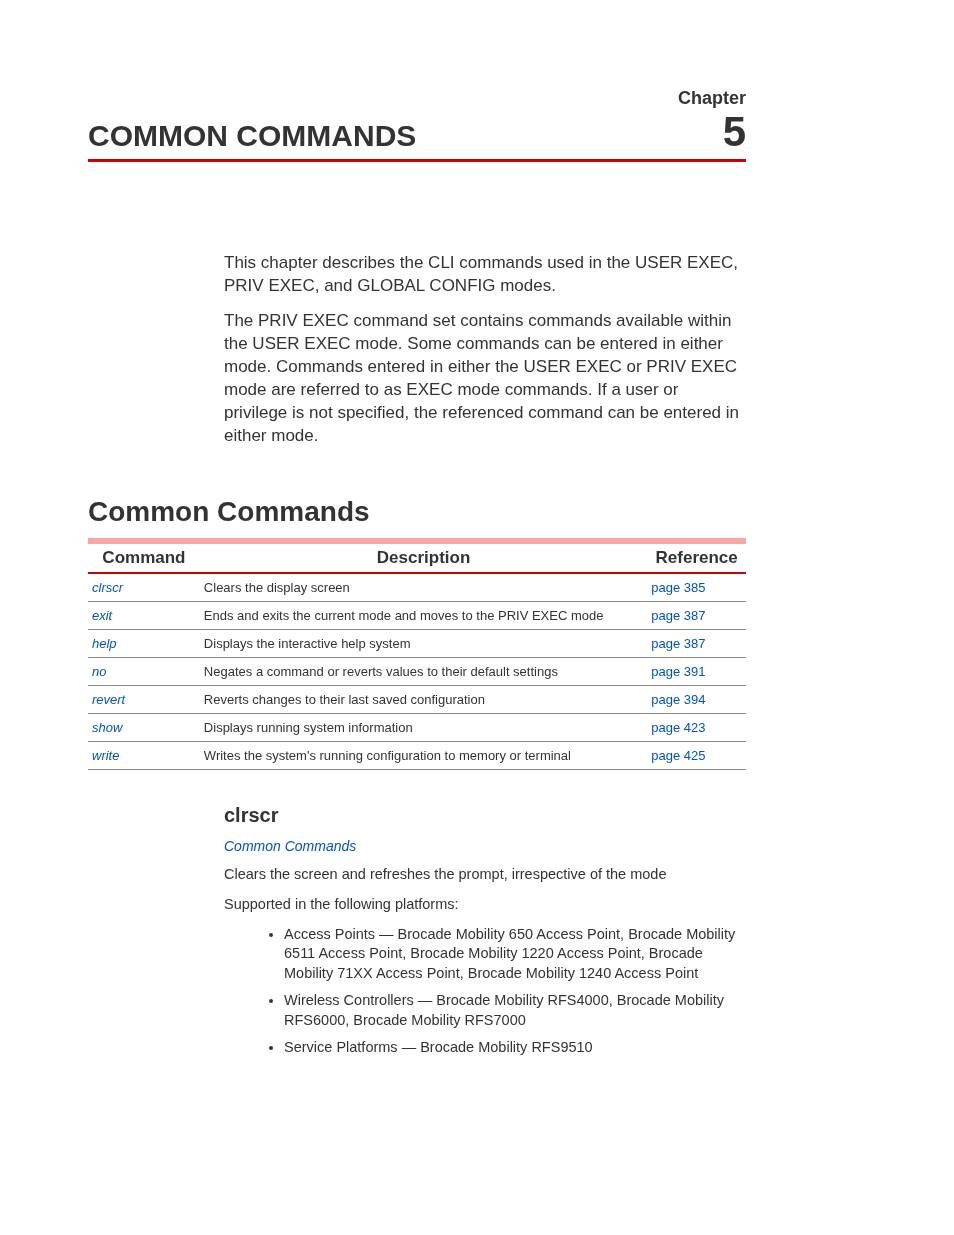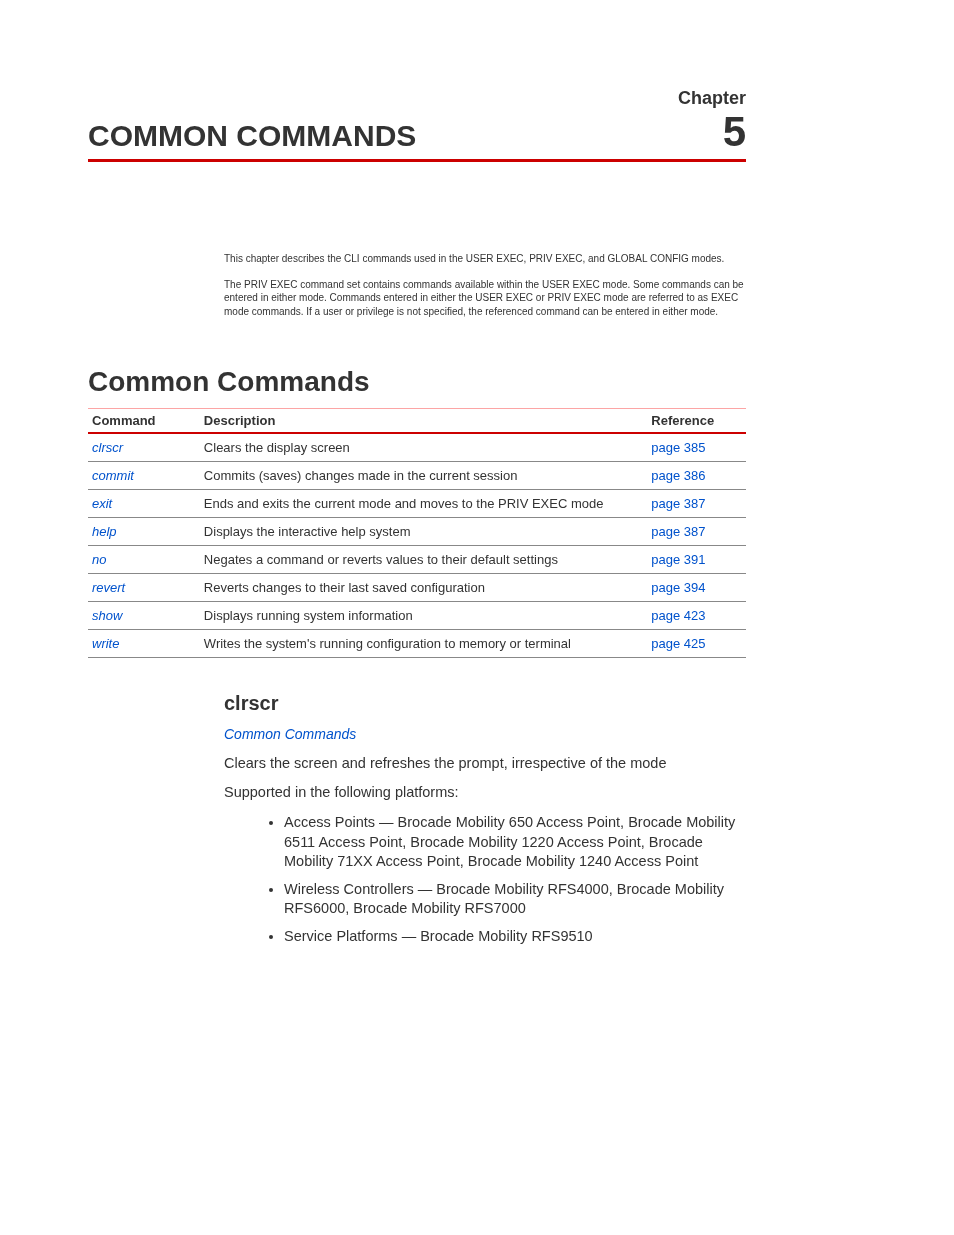--- a/index.html
+++ b/index.html
@@ -40,21 +40,21 @@
     letter-spacing: 0px;
   }
   .chapter-number {
     font-family: Arial, sans-serif;
     font-weight: bold;
     font-size: 42px;
     line-height: 1;
   }
   .body-text {
     margin-left: 136px;
-    font-size: 10px;
+    font-size: 17px;
     line-height: 1.35;
   }
   .body-text p {
     margin: 0 0 12px 0;
   }
   h2.section {
     font-family: "Arial Narrow", Arial, sans-serif;
     font-stretch: condensed;
     font-weight: bold;
     font-size: 28px;
@@ -68,26 +68,26 @@
     font-weight: bold;
     font-family: Arial, sans-serif;
     margin-right: 32px;
   }
   table.cmd {
     width: 100%;
     border-collapse: collapse;
     font-size: 13px;
   }
   table.cmd thead th {
-    text-align: left;
-    font-family: "Arial Narrow", Arial, sans-serif;
-    font-stretch: condensed;
-    font-weight: bold;
-    font-size: 13px;
-    border-top: 1px solid #fca5a5;
+    text-align: center;
+    font-family: "Arial Narrow", Arial, sans-serif;
+    font-stretch: condensed;
+    font-weight: bold;
+    font-size: 17px;
+    border-top: 6px solid #fca5a5;
     border-bottom: 2px solid #c00;
     padding: 4px 4px;
   }
   table.cmd tbody td {
     border-bottom: 1px solid #888;
     padding: 6px 4px;
     vertical-align: top;
   }
   table.cmd .col-cmd { width: 17%; }
   table.cmd .col-desc { width: 68%; }
@@ -155,25 +155,20 @@
         <th class="col-ref">Reference</th>
       </tr>
     </thead>
     <tbody id="cmd-tbody">
     <tr>
           <td><span class="cmd-link">clrscr</span></td>
           <td>Clears the display screen</td>
           <td><span class="link">page 385</span></td>
         </tr>
         <tr>
-          <td><span class="cmd-link">commit</span></td>
-          <td>Commits (saves) changes made in the current session</td>
-          <td><span class="link">page 386</span></td>
-        </tr>
-        <tr>
           <td><span class="cmd-link">exit</span></td>
           <td>Ends and exits the current mode and moves to the PRIV EXEC mode</td>
           <td><span class="link">page 387</span></td>
         </tr>
         <tr>
           <td><span class="cmd-link">help</span></td>
           <td>Displays the interactive help system</td>
           <td><span class="link">page 387</span></td>
         </tr>
         <tr>

